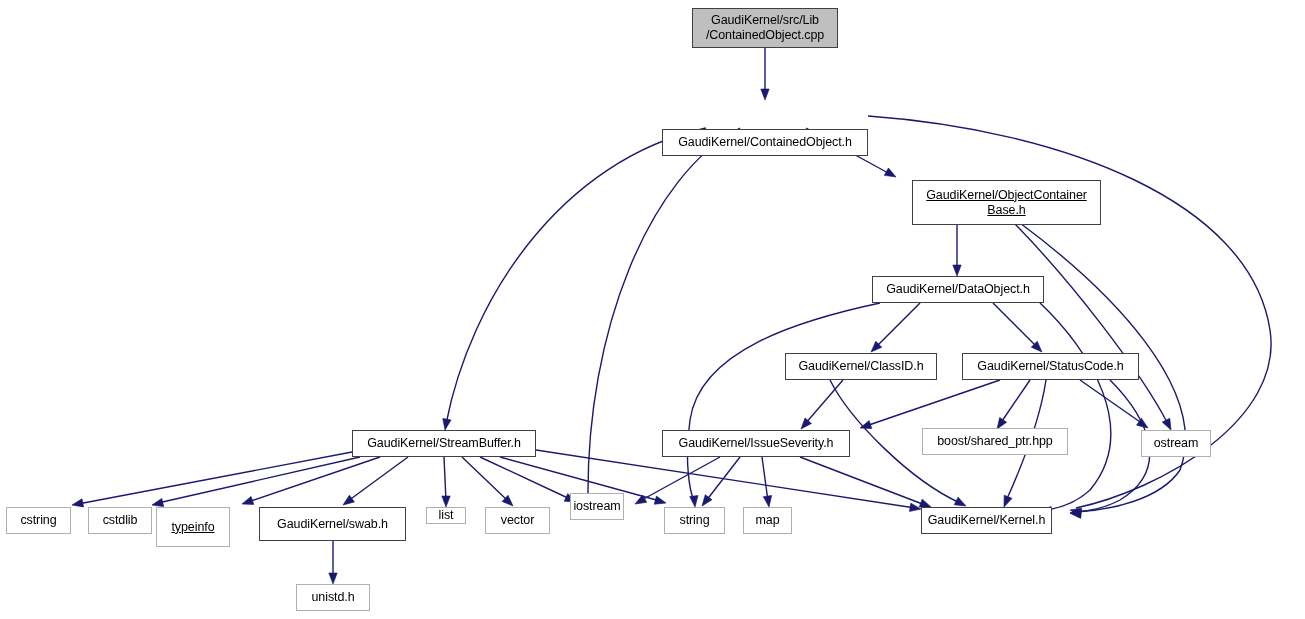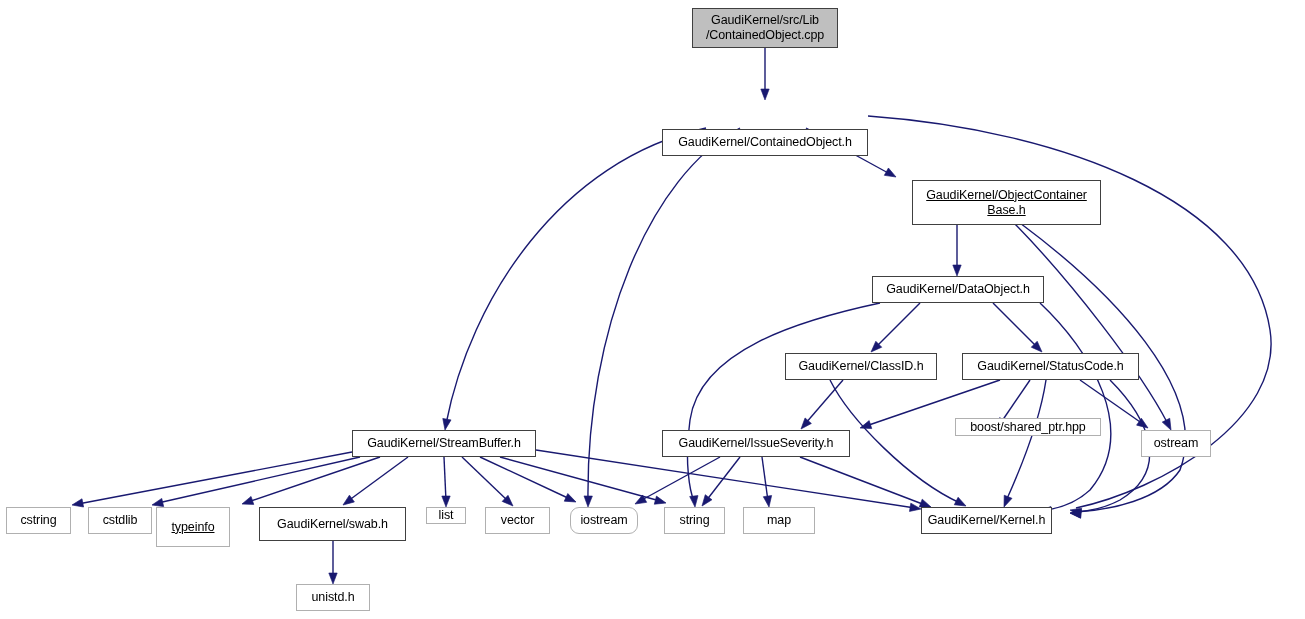--- a/index.html
+++ b/index.html
@@ -202,27 +202,27 @@
       <div class="node-box root" style="left: 692px; top: 8px; width: 146px; height: 40px;"><span class="node-label">GaudiKernel/src/Lib
 /ContainedObject.cpp</span></div>
       <div class="node-box internal" style="left: 662px; top: 101px; width: 206px; height: 27px; margin-top: 28px;"><span class="node-label">GaudiKernel/ContainedObject.h</span></div>
       <div class="node-box internal" style="left: 912px; top: 180px; width: 189px; height: 45px; text-decoration: underline;"><span class="node-label">GaudiKernel/ObjectContainer
 Base.h</span></div>
       <div class="node-box internal" style="left: 872px; top: 276px; width: 172px; height: 27px;"><span class="node-label">GaudiKernel/DataObject.h</span></div>
       <div class="node-box internal" style="left: 785px; top: 353px; width: 152px; height: 27px;"><span class="node-label">GaudiKernel/ClassID.h</span></div>
       <div class="node-box internal" style="left: 962px; top: 353px; width: 177px; height: 27px;"><span class="node-label">GaudiKernel/StatusCode.h</span></div>
       <div class="node-box internal" style="left: 352px; top: 430px; width: 184px; height: 27px;"><span class="node-label">GaudiKernel/StreamBuffer.h</span></div>
       <div class="node-box internal" style="left: 662px; top: 430px; width: 188px; height: 27px;"><span class="node-label">GaudiKernel/IssueSeverity.h</span></div>
-      <div class="node-box external" style="left: 922px; top: 418px; width: 146px; height: 18px; margin-left: 33px;"><span class="node-label">boost/shared_ptr.hpp</span></div>
+      <div class="node-box external" style="left: 922px; top: 428px; width: 146px; height: 27px;"><span class="node-label">boost/shared_ptr.hpp</span></div>
       <div class="node-box external" style="left: 1141px; top: 430px; width: 70px; height: 27px;"><span class="node-label">ostream</span></div>
       <div class="node-box external" style="left: 6px; top: 507px; width: 65px; height: 27px;"><span class="node-label">cstring</span></div>
       <div class="node-box external" style="left: 88px; top: 507px; width: 64px; height: 27px;"><span class="node-label">cstdlib</span></div>
       <div class="node-box external" style="left: 156px; top: 507px; width: 74px; height: 40px; text-decoration: underline;"><span class="node-label">typeinfo</span></div>
       <div class="node-box internal" style="left: 259px; top: 507px; width: 147px; height: 34px;"><span class="node-label">GaudiKernel/swab.h</span></div>
       <div class="node-box external" style="left: 426px; top: 507px; width: 40px; height: 17px;"><span class="node-label">list</span></div>
       <div class="node-box external" style="left: 485px; top: 507px; width: 65px; height: 27px;"><span class="node-label">vector</span></div>
-      <div class="node-box external" style="left: 570px; top: 507px; width: 68px; height: 27px; border-radius: 9px;"><span class="node-label">iostream</span></div>
+      <div class="node-box external" style="left: 570px; top: 493px; width: 54px; height: 27px;"><span class="node-label">iostream</span></div>
       <div class="node-box external" style="left: 664px; top: 507px; width: 61px; height: 27px;"><span class="node-label">string</span></div>
-      <div class="node-box external" style="left: 743px; top: 507px; width: 72px; height: 27px;"><span class="node-label">map</span></div>
+      <div class="node-box external" style="left: 743px; top: 507px; width: 49px; height: 27px;"><span class="node-label">map</span></div>
       <div class="node-box internal" style="left: 921px; top: 507px; width: 131px; height: 27px;"><span class="node-label">GaudiKernel/Kernel.h</span></div>
       <div class="node-box external" style="left: 296px; top: 584px; width: 74px; height: 27px;"><span class="node-label">unistd.h</span></div>
     </div>
 </div>
 
 </body></html>

